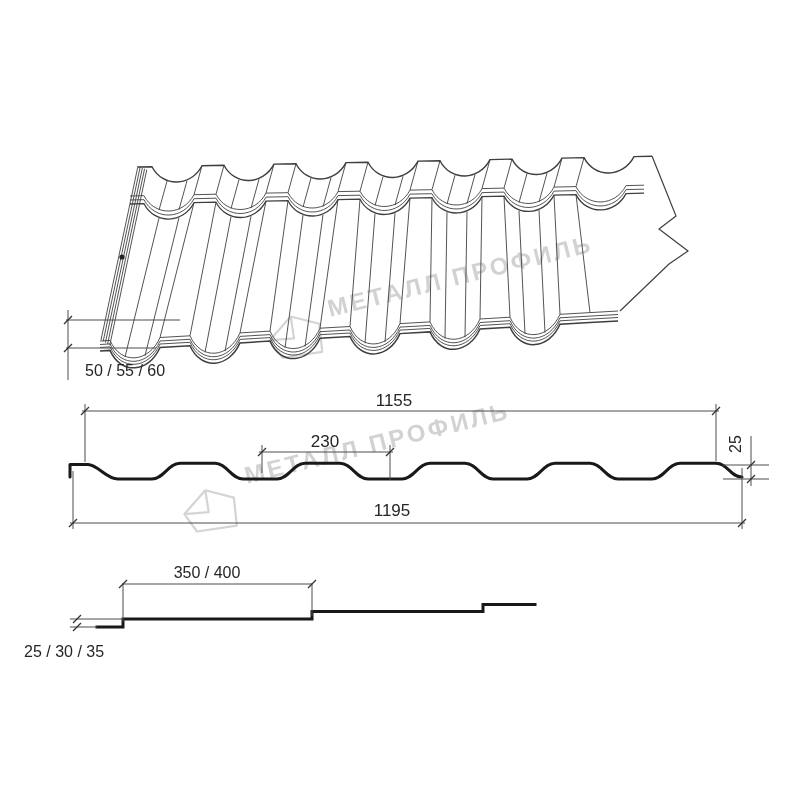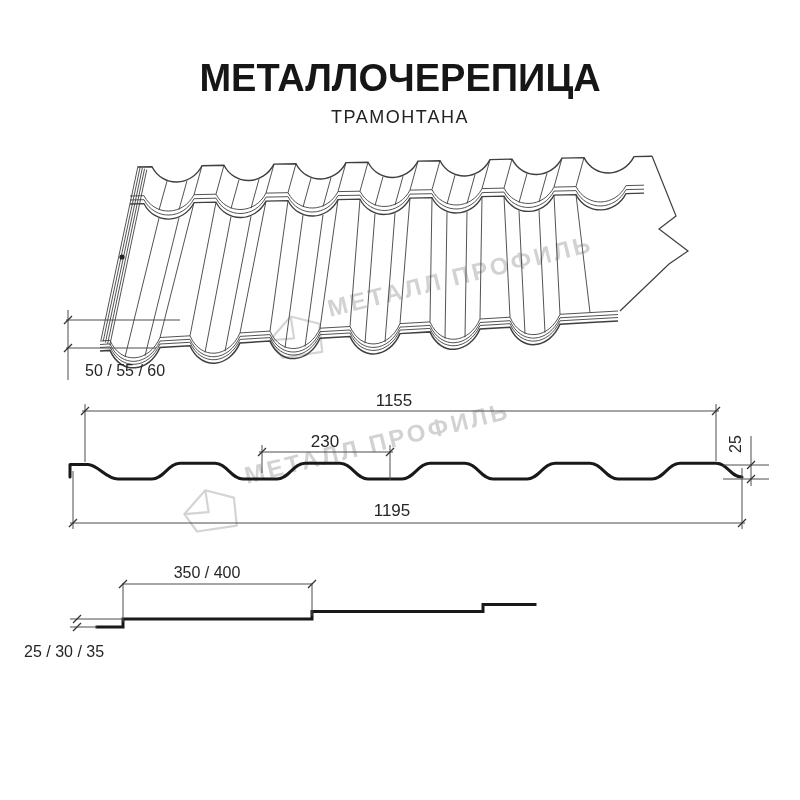--- a/index.html
+++ b/index.html
@@ -11,24 +11,20 @@
   svg text{font-family:"Liberation Sans",sans-serif;}
   .dimtxt{font-size:16px;fill:#262626;}
   .dimtxt-lg{font-size:17px;fill:#262626;}
   .wm-text{font-size:24px;font-weight:bold;letter-spacing:3px;}
 </style>
 </head>
 <body>
 
 <div class="page">
 
-  <div class="hdr">
-    <div class="title">МЕТАЛЛОЧЕРЕПИЦА</div>
-    <div class="subtitle">ТРАМОНТАНА</div>
-  </div>
 
   <svg style="position:absolute;left:0;top:0;" width="800" height="800" viewBox="0 0 800 800">
 
     <g transform="translate(330,317) rotate(-14)">
       <g transform="translate(-66,-12)">
         <path d="M2,20 L28,2 L54,16 L50,44 L10,40 Z M28,2 L26,24 L2,20" fill="none" stroke="#d4d4d4" stroke-width="2.2" stroke-linejoin="round"></path>
       </g>
       <text class="wm-text" x="0" y="0" fill="#d2d2d2">МЕТАЛЛ ПРОФИЛЬ</text>
     </g>
 

